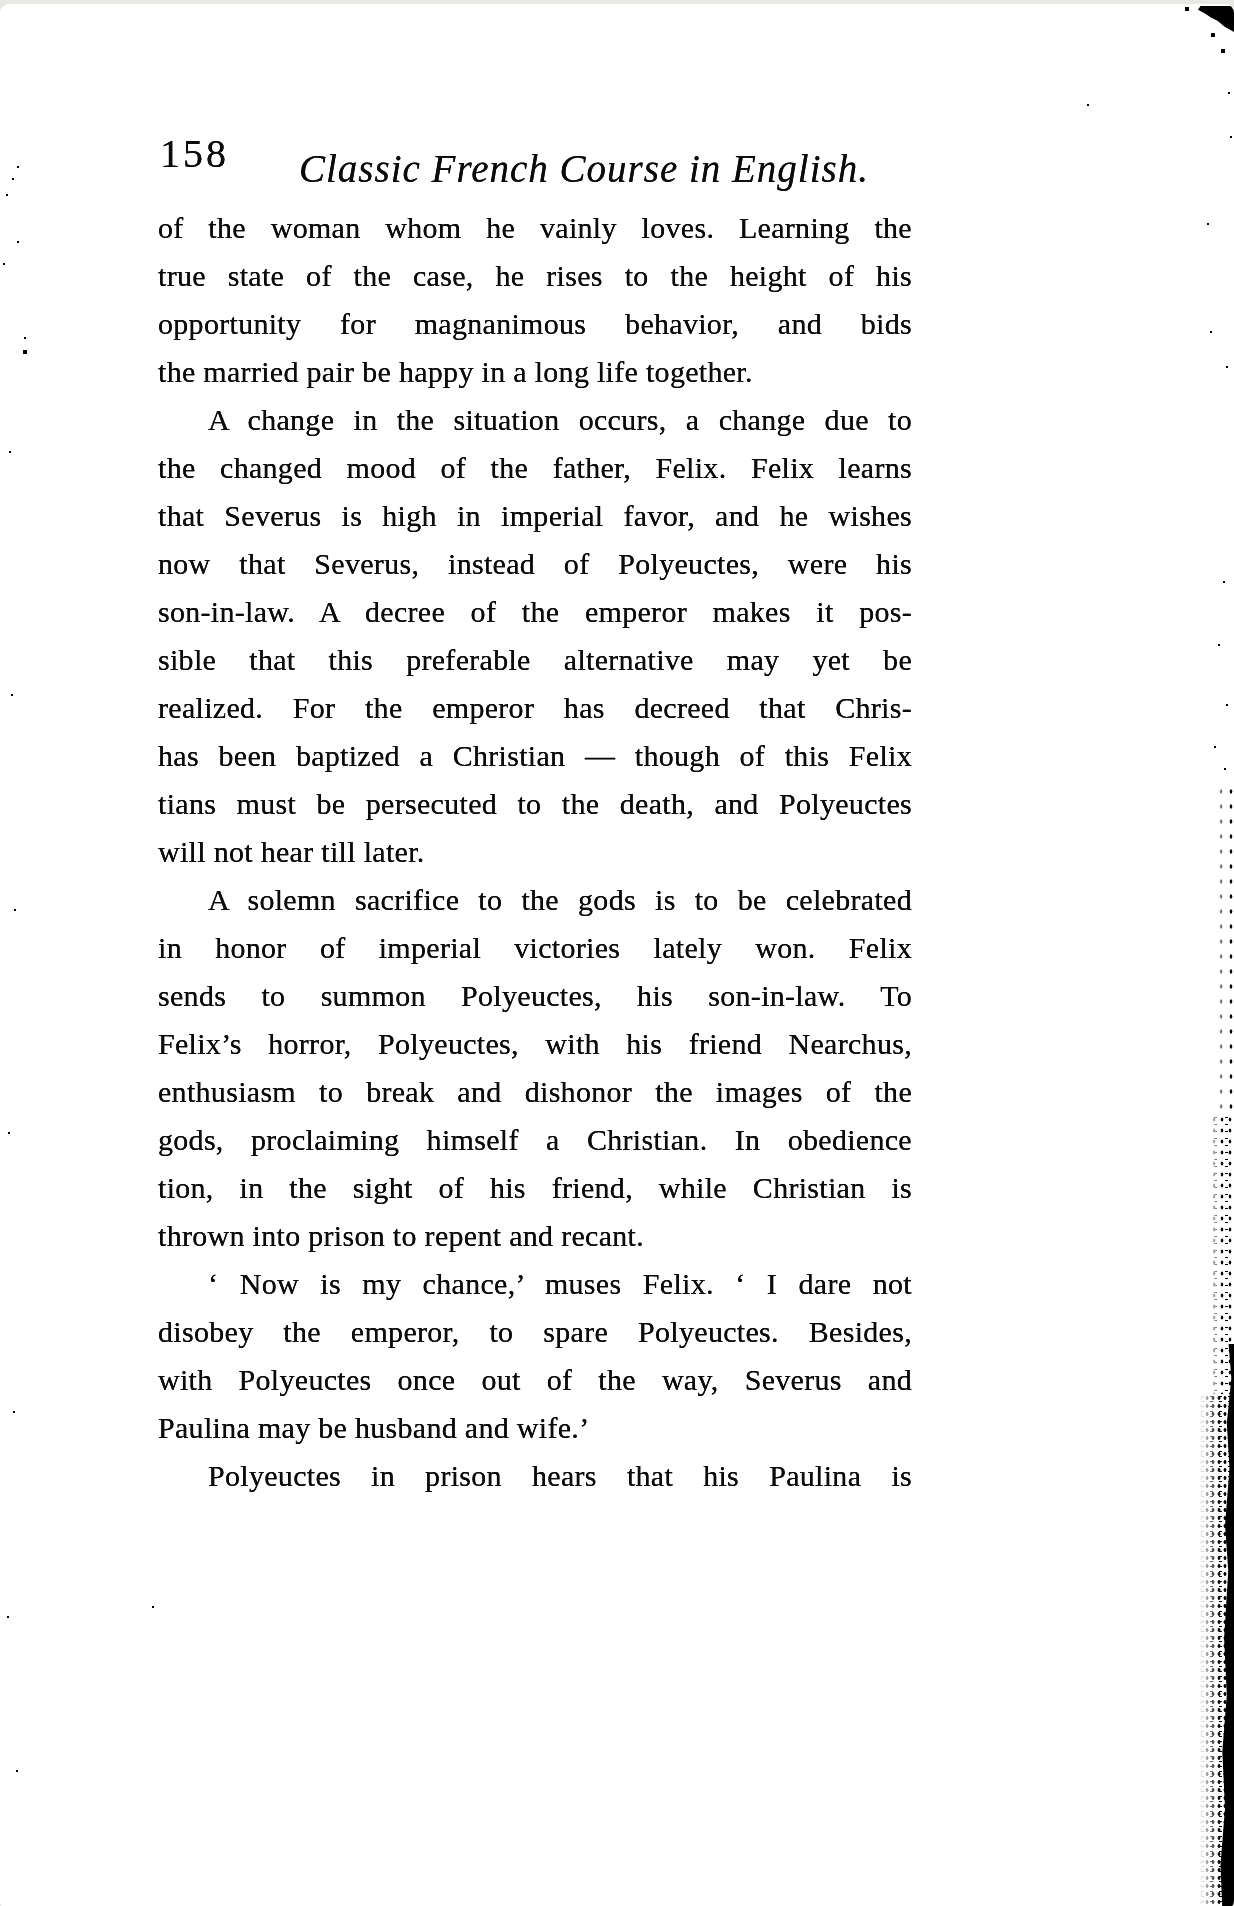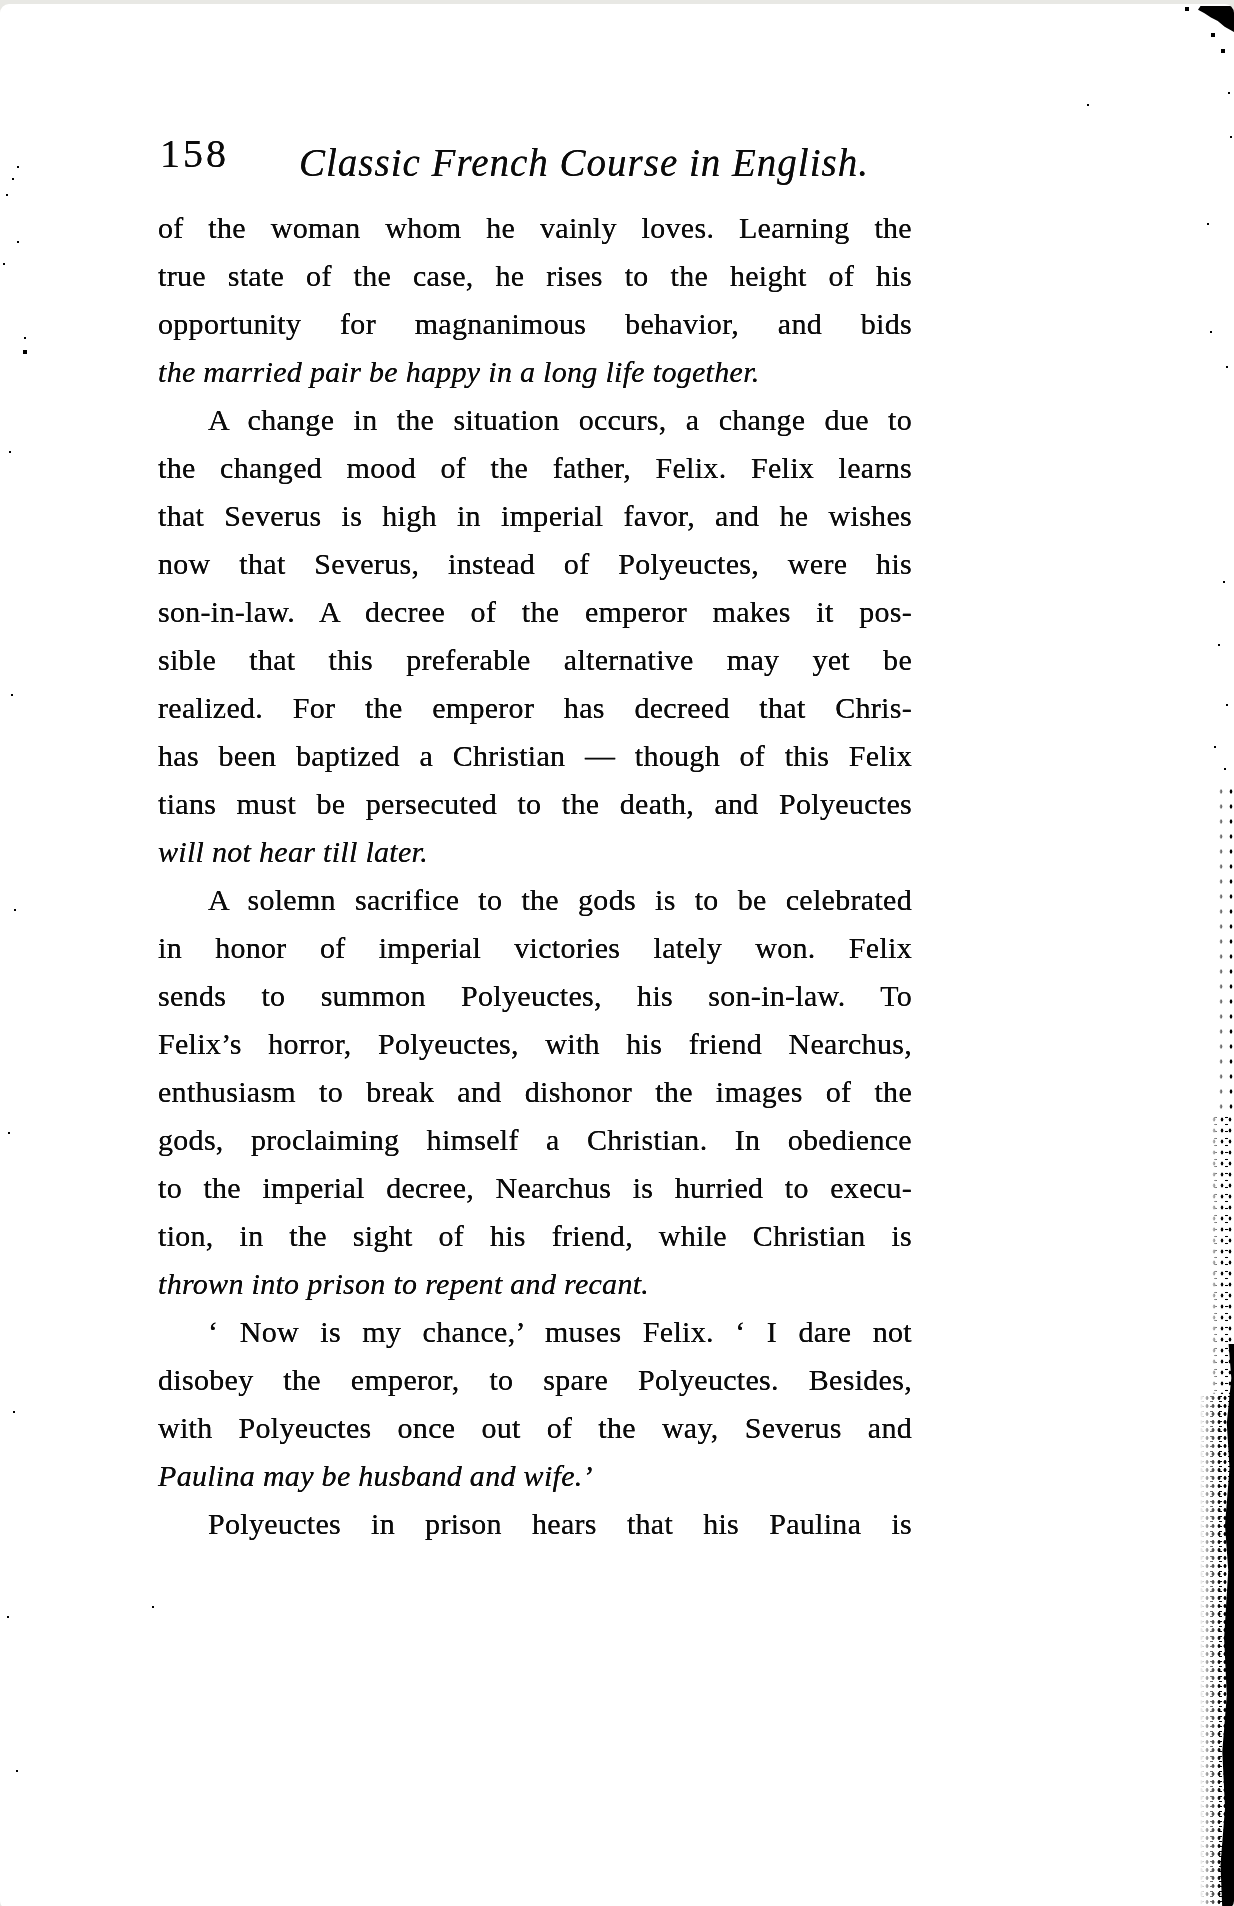--- a/index.html
+++ b/index.html
@@ -14,21 +14,21 @@
     border-radius:9px;
   }
   
   .header{position:absolute;left:158px;top:122px;width:756px;height:58px;}
   .page-number{
     position:absolute;left:2px;top:4px;
     font-size:40px;letter-spacing:3px;
     text-shadow:0 0 0.6px #000;
   }
   .running-title{
-    position:absolute;left:0;right:0;top:14px;
+    position:absolute;left:0;right:0;top:20px;
     padding-left:96px;
     text-align:center;
     font-style:italic;
     font-size:39px;
     letter-spacing:1px;
     text-shadow:0 0 0.6px #000;
     white-space:nowrap;
   }
   
   .body-text{
@@ -38,21 +38,21 @@
     text-shadow:0 0 0.6px #000;
   }
   .paragraph{margin:0;padding:0;}
   .line{
     text-align:justify;
     text-align-last:justify;
     height:48px;
     white-space:normal;
   }
   .line.first{text-indent:50px;}
-  .line.no-stretch{text-align-last:left;font-style:italic;}
+  .line.no-stretch{text-align-last:left;}
   
   .corner-blob{
     position:absolute;top:2px;right:0;width:36px;height:26px;
     background:#000;
     clip-path:polygon(0 14%,7% 0,100% 0,100% 100%,74% 80%,55% 58%,36% 44%,18% 28%);
   }
   .specks{
     position:absolute;left:0;top:0;width:2px;height:2px;background:transparent;
     box-shadow:
       17px 162px 0 0 #000, 12px 174px 0 0 #000, 6px 190px 0 0 #000,
@@ -128,21 +128,20 @@
         <div class="line">tians must be persecuted to the death, and Polyeuctes</div>
         <div class="line no-stretch">will not hear till later.</div>
       </div>
       <div class="paragraph">
         <div class="line first">A solemn sacrifice to the gods is to be celebrated</div>
         <div class="line">in honor of imperial victories lately won.  Felix</div>
         <div class="line">sends to summon Polyeuctes, his son-in-law.  To</div>
         <div class="line">Felix’s horror, Polyeuctes, with his friend Nearchus,</div>
         <div class="line">enthusiasm to break and dishonor the images of the</div>
         <div class="line">gods, proclaiming himself a Christian.  In obedience</div>
-        <div class="line">to the imperial decree, Nearchus is hurried to execu-</div>
         <div class="line">tion, in the sight of his friend, while Christian is</div>
         <div class="line no-stretch">thrown into prison to repent and recant.</div>
       </div>
       <div class="paragraph">
         <div class="line first">‘ Now is my chance,’ muses Felix.  ‘ I dare not</div>
         <div class="line">disobey the emperor, to spare Polyeuctes.  Besides,</div>
         <div class="line">with Polyeuctes once out of the way, Severus and</div>
         <div class="line no-stretch">Paulina may be husband and wife.’</div>
       </div>
       <div class="paragraph">

